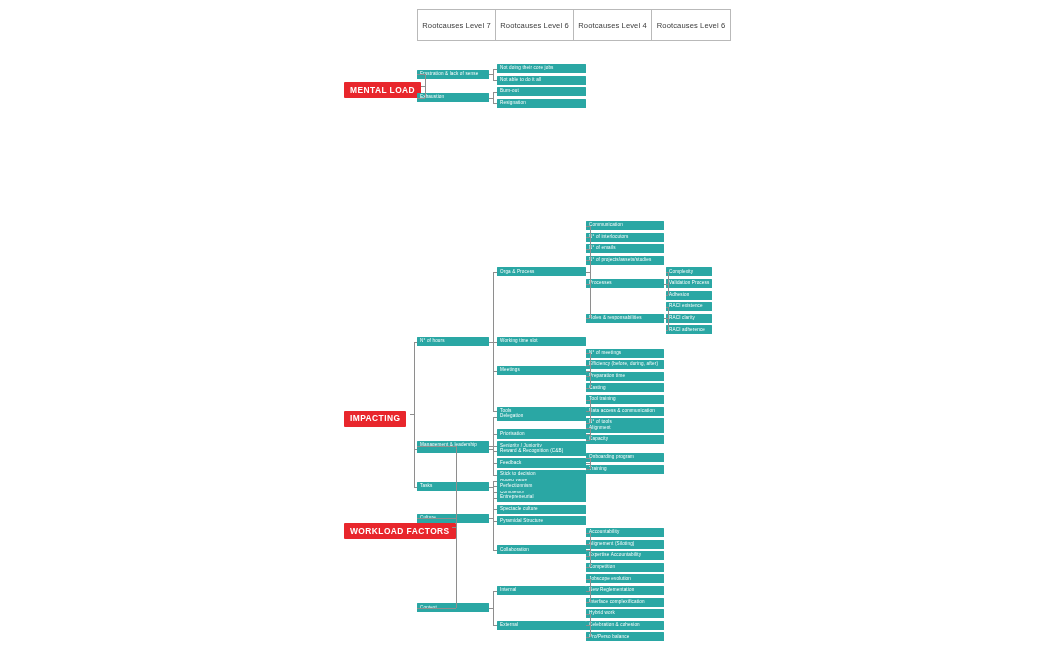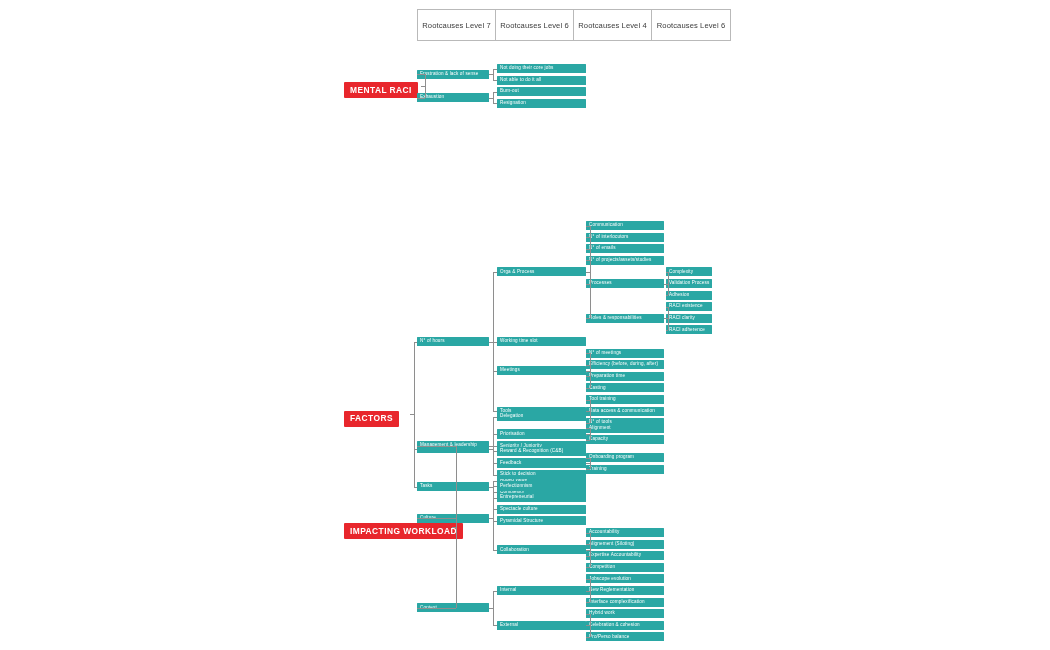--- a/index.html
+++ b/index.html
@@ -79,40 +79,40 @@
 <div id="canvas">
 
   <div class="hdr-table">
     <div class="hdr-cell">Rootcauses Level 7</div>
     <div class="hdr-cell">Rootcauses Level 6</div>
     <div class="hdr-cell">Rootcauses Level 4</div>
     <div class="hdr-cell">Rootcauses Level 6</div>
   </div>
 
   <div id="layers">
-      <div class="node lvl1" style="left: 344px; top: 82.4px;">MENTAL RACI</div>
+      <div class="node lvl1" style="left: 344px; top: 82.4px;">MENTAL LOAD</div>
       <div class="ln h" style="left: 421px; top: 86px; width: 4px;"></div>
       <div class="node" style="left: 417px; top: 69.8px; width: 72px;">Frustration &amp; lack of sense</div>
       <div class="ln h" style="left: 489px; top: 74px; width: 4px;"></div>
       <div class="node" style="left: 497px; top: 64px; width: 89px;">Not doing their core jobs</div>
       <div class="node" style="left: 497px; top: 75.6px; width: 89px;">Not able to do it all</div>
       <div class="ln v" style="left: 493px; top: 69px; height: 11px;"></div>
       <div class="ln h" style="left: 493px; top: 69px; width: 4px;"></div>
       <div class="ln h" style="left: 493px; top: 80px; width: 4px;"></div>
       <div class="node" style="left: 417px; top: 93px; width: 72px;">Exhaustion</div>
       <div class="ln h" style="left: 489px; top: 98px; width: 4px;"></div>
       <div class="node" style="left: 497px; top: 87.2px; width: 89px;">Burn-out</div>
       <div class="node" style="left: 497px; top: 98.8px; width: 89px;">Resignation</div>
       <div class="ln v" style="left: 493px; top: 92px; height: 11px;"></div>
       <div class="ln h" style="left: 493px; top: 92px; width: 4px;"></div>
       <div class="ln h" style="left: 493px; top: 103px; width: 4px;"></div>
       <div class="ln v" style="left: 425px; top: 74px; height: 24px;"></div>
       <div class="ln h" style="left: 417px; top: 74px; width: 8px;"></div>
       <div class="ln h" style="left: 417px; top: 98px; width: 8px;"></div>
-      <div class="node lvl1" style="left: 344px; top: 410.5px;">FACTORS</div>
+      <div class="node lvl1" style="left: 344px; top: 410.5px;">IMPACTING</div>
       <div class="ln h" style="left: 410px; top: 414px; width: 4px;"></div>
       <div class="node" style="left: 417px; top: 337px; width: 72px;">N° of hours</div>
       <div class="ln h" style="left: 489px; top: 342px; width: 4px;"></div>
       <div class="node" style="left: 497px; top: 267.4px; width: 89px;">Orga &amp; Process</div>
       <div class="ln h" style="left: 586px; top: 272px; width: 4px;"></div>
       <div class="node" style="left: 586px; top: 221px; width: 78px;">Communication</div>
       <div class="node" style="left: 586px; top: 232.6px; width: 78px;">N° of interlocutors</div>
       <div class="node" style="left: 586px; top: 244.2px; width: 78px;">N° of emails</div>
       <div class="node" style="left: 586px; top: 255.8px; width: 78px;">N° of projects/assets/studies</div>
       <div class="node" style="left: 586px; top: 279px; width: 78px;">Processes</div>
@@ -185,21 +185,21 @@
       <div class="ln h" style="left: 489px; top: 487px; width: 4px;"></div>
       <div class="node" style="left: 497px; top: 476.2px; width: 89px;">Added value</div>
       <div class="node" style="left: 497px; top: 487.8px; width: 89px;">Complexity</div>
       <div class="ln v" style="left: 493px; top: 481px; height: 11px;"></div>
       <div class="ln h" style="left: 493px; top: 481px; width: 4px;"></div>
       <div class="ln h" style="left: 493px; top: 492px; width: 4px;"></div>
       <div class="ln v" style="left: 414px; top: 342px; height: 145px;"></div>
       <div class="ln h" style="left: 414px; top: 342px; width: 3px;"></div>
       <div class="ln h" style="left: 414px; top: 449px; width: 3px;"></div>
       <div class="ln h" style="left: 414px; top: 487px; width: 3px;"></div>
-      <div class="node lvl1" style="left: 344px; top: 523.2px;">IMPACTING WORKLOAD</div>
+      <div class="node lvl1" style="left: 344px; top: 523.2px;">WORKLOAD FACTORS</div>
       <div class="ln h" style="left: 452px; top: 527px; width: 4px;"></div>
       <div class="node" style="left: 417px; top: 441px; width: 72px;">Management &amp; leadership</div>
       <div class="ln h" style="left: 489px; top: 446px; width: 4px;"></div>
       <div class="node" style="left: 497px; top: 412px; width: 89px;">Delegation</div>
       <div class="node" style="left: 497px; top: 429.4px; width: 89px;">Priorisation</div>
       <div class="ln h" style="left: 586px; top: 434px; width: 4px;"></div>
       <div class="node" style="left: 586px; top: 423.6px; width: 78px;">Alignment</div>
       <div class="node" style="left: 586px; top: 435.2px; width: 78px;">Capacity</div>
       <div class="ln v" style="left: 590px; top: 428px; height: 12px;"></div>
       <div class="ln h" style="left: 586px; top: 428px; width: 4px;"></div>

